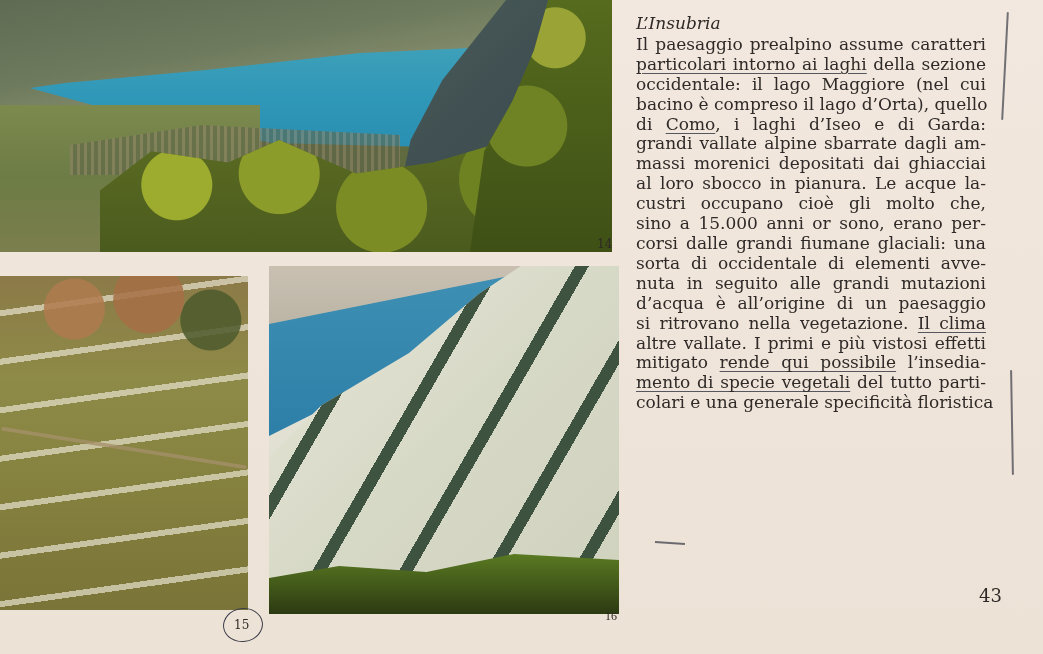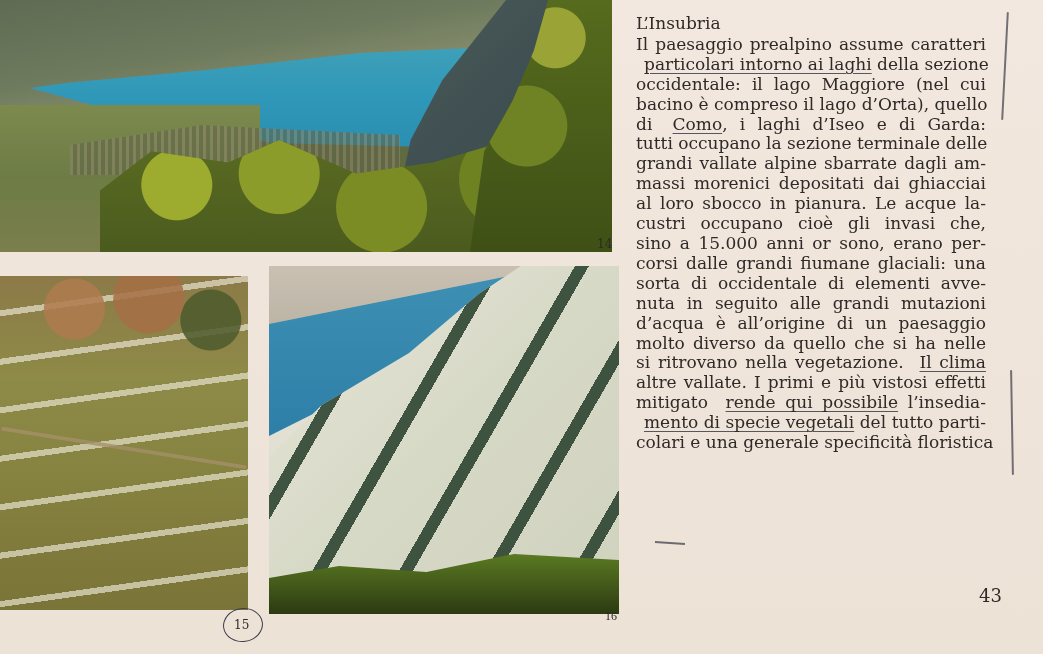--- a/index.html
+++ b/index.html
@@ -108,25 +108,25 @@
     position:absolute; left:223px; top:608px; width:38px; height:32px;
     border:1.5px solid #3b3d4a; border-radius:50%; transform:rotate(-8deg);
   }
   .fig16 { left:605px; top:609px;font-family:Liberation Serif, serif; }
 
   
   .text-col {
     position:absolute; left:636px; top:14px; width:350px;
     color:#2f2a27; font-size:17px; line-height:19.9px;
   }
-  .section-title { font-size:17px; margin:0 0 1px 0; }
+  .section-title { font-style:italic; font-size:17px; margin:0 0 1px 0; }
   .para { margin:0; text-align:justify; }
   .line { display:block; white-space:nowrap; text-align-last:justify; text-align:justify; }
   .line.last { text-align-last:left; }
-  .ul-pencil { text-decoration:underline; text-decoration-color:#55565e; text-decoration-thickness:1.2px; text-underline-offset:3px;margin-left:8px; }
+  .ul-pencil { text-decoration:underline; text-decoration-color:#55565e; text-decoration-thickness:1.2px; text-underline-offset:3px; }
 
   .margin-mark { position:absolute; width:2px; background:#5a5b62; border-radius:1px; opacity:.85; }
   .mark1 { left:1004px; top:12px; height:108px; transform:rotate(3deg); }
   .mark2 { left:1011px; top:370px; height:105px; transform:rotate(-1deg); }
   .dash-mark { position:absolute; left:655px; top:542px; width:30px; height:1.5px; background:#6a6a70; transform:rotate(4deg); }
 
   .page-number { position:absolute; left:979px; top:585px; font-size:18px; color:#2f2a27; }
 </style>
 </head>
 <body>
@@ -160,31 +160,29 @@
   <span class="fig-num fig16">16</span>
 
   <div class="text-col">
     <div class="section-title">L’Insubria</div>
     <div class="para">
       <span class="line">Il paesaggio prealpino assume caratteri</span>
       <span class="line"><span class="ul-pencil">particolari intorno ai laghi</span> della sezione</span>
       <span class="line">occidentale: il lago Maggiore (nel cui</span>
       <span class="line">bacino è compreso il lago d’Orta), quello</span>
       <span class="line">di <span class="ul-pencil">Como</span>, i laghi d’Iseo e di Garda:</span>
-      <span class="line">tutti occupano la sezione terminale delle</span>
       <span class="line">grandi vallate alpine sbarrate dagli am-</span>
       <span class="line">massi morenici depositati dai ghiacciai</span>
       <span class="line">al loro sbocco in pianura. Le acque la-</span>
-      <span class="line">custri occupano cioè gli invasi che,</span>
+      <span class="line">custri occupano cioè gli molto che,</span>
       <span class="line">sino a 15.000 anni or sono, erano per-</span>
       <span class="line">corsi dalle grandi fiumane glaciali: una</span>
       <span class="line">sorta di occidentale di elementi avve-</span>
       <span class="line">nuta in seguito alle grandi mutazioni</span>
       <span class="line">d’acqua è all’origine di un paesaggio</span>
-      <span class="line">molto diverso da quello che si ha nelle</span>
       <span class="line">si ritrovano nella vegetazione. <span class="ul-pencil">Il clima</span></span>
       <span class="line">altre vallate. I primi e più vistosi effetti</span>
       <span class="line">mitigato <span class="ul-pencil">rende qui possibile</span> l’insedia-</span>
       <span class="line"><span class="ul-pencil">mento di specie vegetali</span> del tutto parti-</span>
       <span class="line last">colari e una generale specificità floristica</span>
     </div>
   </div>
 
   <div class="margin-mark mark1"></div>
   <div class="margin-mark mark2"></div>

